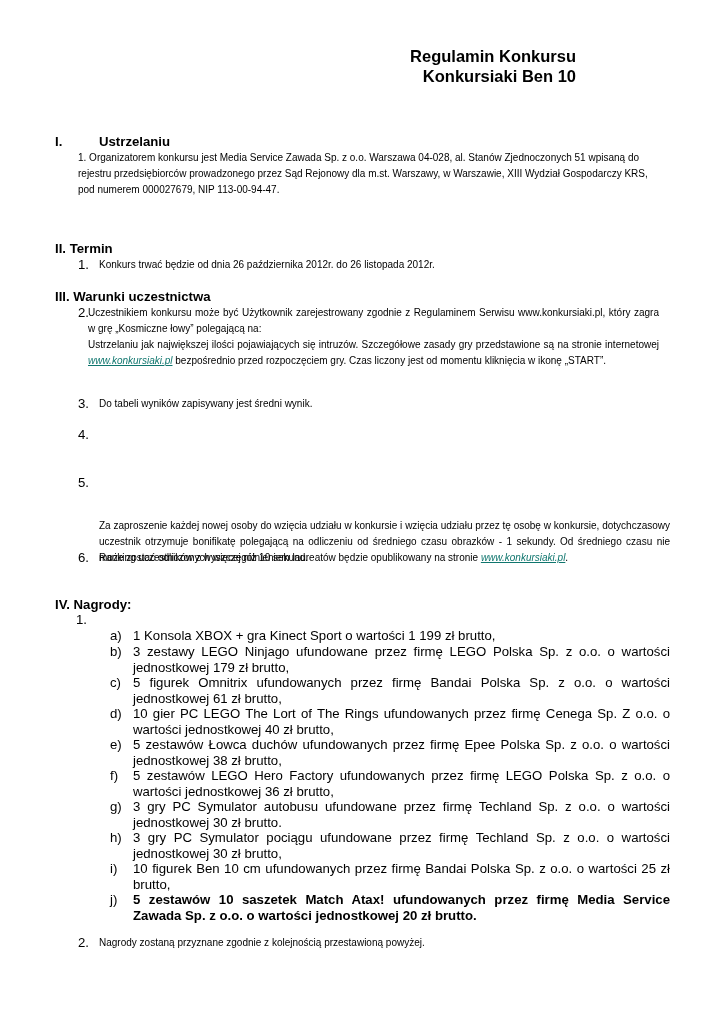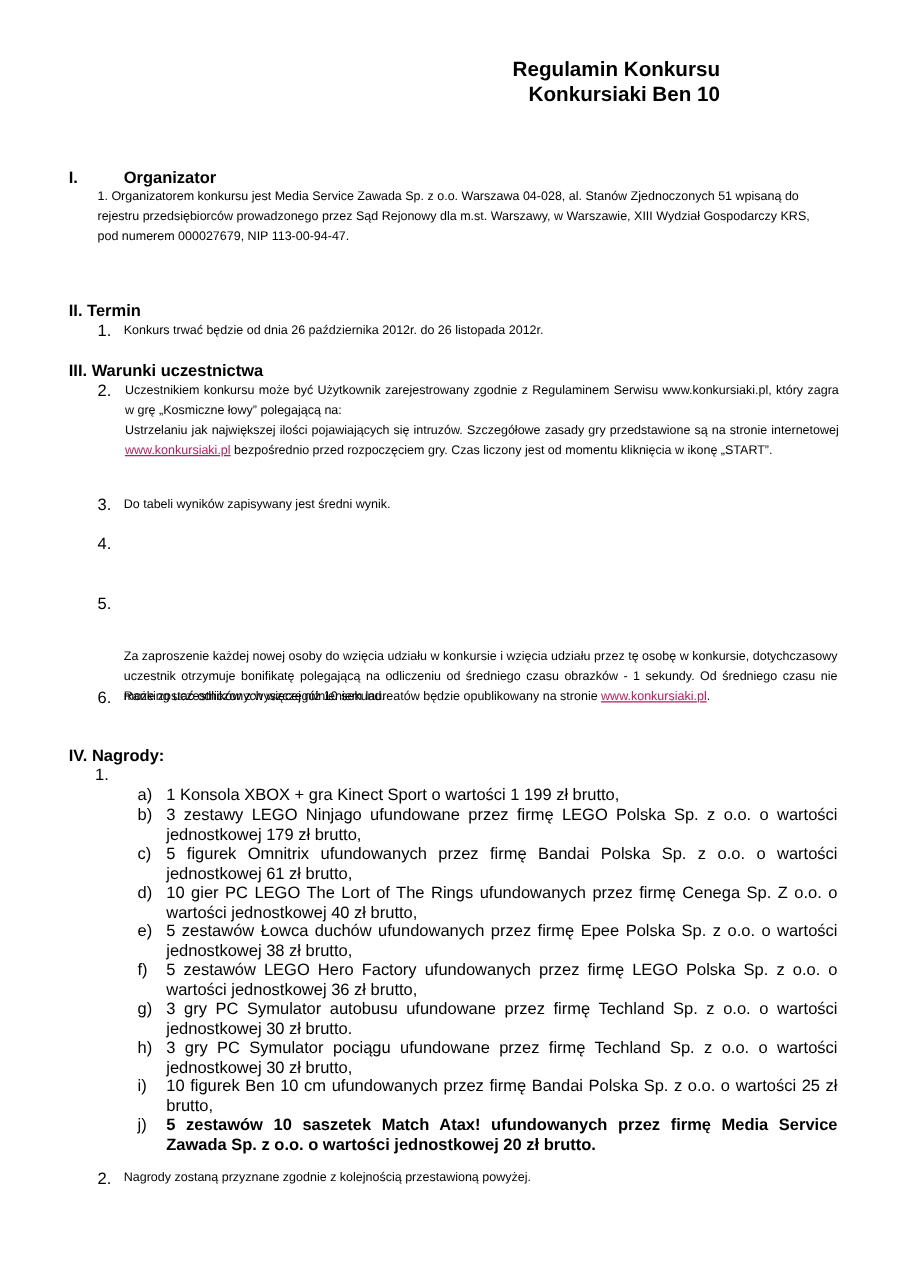--- a/index.html
+++ b/index.html
@@ -7,46 +7,46 @@
       width: 724px; height: 1024px; position: relative; overflow: hidden;
       font-family: "Liberation Sans", sans-serif; color: #000; font-size: 13.2px;
     }
     .page { position: absolute; left: 0; top: 0; width: 724px; height: 1024px; }
     .title-block { position: absolute; top: 46px; left: 0; width: 576px; text-align: right; }
     .title-line { font-weight: bold; font-size: 16.5px; line-height: 20px; }
     .section-head { position: absolute; left: 55px; font-weight: bold; font-size: 13.2px; line-height: 16px; }
     .para { position: absolute; line-height: 16px; font-size: 10px; }
     .justify { text-align: justify; text-align-last: left; }
     .num { position: absolute; line-height: 16px; }
-    a.link { color: #be185d; text-decoration: underline; }
+    a.link { color: #0f766e; text-decoration: underline; font-style: italic; }
     .prize-letter { position: absolute; left: 110px; line-height: 16px; }
     .prize-text { position: absolute; left: 133px; width: 537px; line-height: 16px; text-align: justify; text-align-last: left; }
   </style>
 </head>
 <body>
 
 <div class="page">
 
   <div class="title-block">
     <div class="title-line">Regulamin Konkursu</div>
     <div class="title-line">Konkursiaki Ben 10</div>
   </div>
 
   <div class="section-head" style="top:134px; left:55px;">I.</div>
-  <div class="section-head" style="top:134px; left:99px;">Organizator</div>
+  <div class="section-head" style="top:134px; left:99px;">Ustrzelaniu</div>
   <div class="para" style="top:150px; left:78px; width:580px;">1. Organizatorem konkursu jest Media Service Zawada Sp. z o.o. Warszawa 04-028, al. Stanów Zjednoczonych 51 wpisaną do rejestru przedsiębiorców prowadzonego przez Sąd Rejonowy dla m.st. Warszawy,  w Warszawie,   XIII Wydział Gospodarczy KRS, pod numerem 000027679, NIP 113-00-94-47.</div>
 
   <div class="section-head" style="top:241px;">II. Termin</div>
   <div class="num" style="top:257px; left:78px;">1.</div>
   <div class="para" style="top:257px; left:99px; width:570px;">Konkurs trwać będzie od dnia 26 października 2012r. do 26 listopada 2012r.</div>
 
   <div class="section-head" style="top:289px;">III. Warunki uczestnictwa</div>
 
   <div class="num" style="top:305px; left:78px;">2.</div>
-  <div class="para justify" style="top:305px; left:100px; width:571px;">
+  <div class="para justify" style="top:305px; left:88px; width:571px;">
     <span>Uczestnikiem konkursu może być Użytkownik zarejestrowany zgodnie z Regulaminem Serwisu www.konkursiaki.pl, który zagra w grę „Kosmiczne łowy” polegającą na:</span><br>
     <span>Ustrzelaniu jak największej ilości pojawiających się intruzów. Szczegółowe zasady gry przedstawione są na stronie internetowej </span><a class="link" href="#">www.konkursiaki.pl</a><span> bezpośrednio przed rozpoczęciem gry. Czas liczony jest od momentu kliknięcia w ikonę „START”.</span>
   </div>
 
   <div class="num" style="top:396px; left:78px;">3.</div>
   <div class="para" style="top:396px; left:99px; width:571px;">Do tabeli wyników zapisywany jest średni wynik.</div>
 
   <div class="num" style="top:427px; left:78px;">4.</div>
 
   <div class="num" style="top:475px; left:78px;">5.</div>

